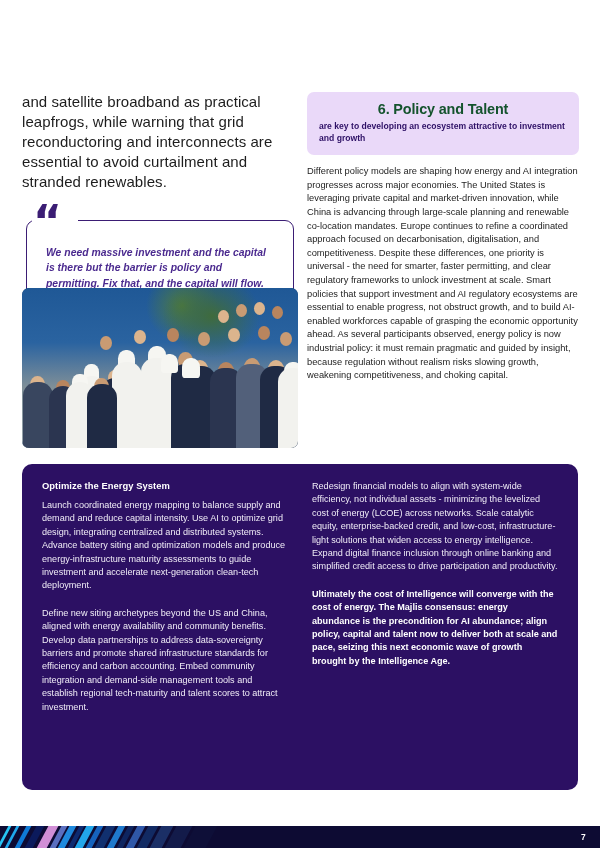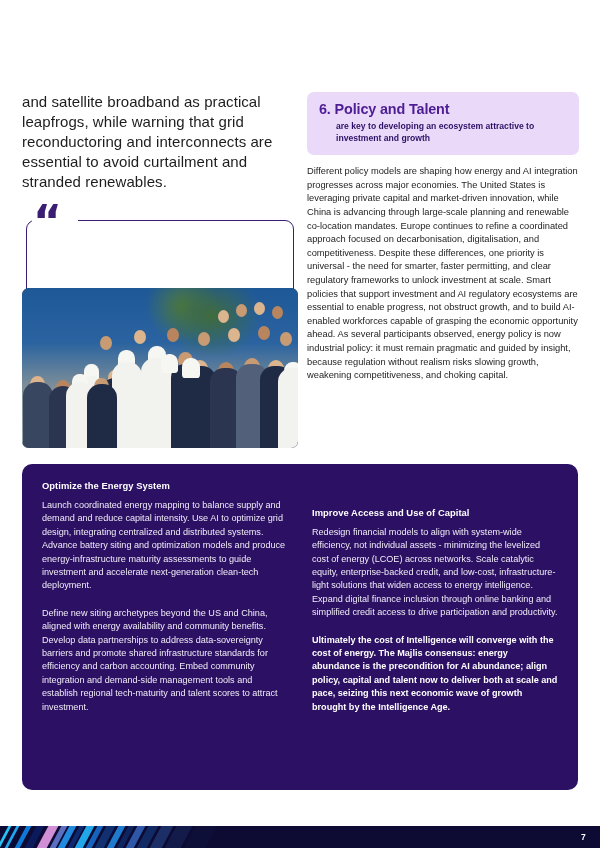--- a/index.html
+++ b/index.html
@@ -173,27 +173,27 @@
   .head-card {
     background: #ead9f9;
     border-radius: 7px;
     padding: 9px 12px 11px 12px;
     box-sizing: border-box;
     width: 272px;
   }
   .head-title {
     font-size: 14.4px;
     font-weight: 700;
-    color: #4c1d95;
+    color: #14532d;
     letter-spacing: -0.01em;
     line-height: 17px;
+    text-align: center;
   }
   .head-sub {
     margin-top: 3px;
-    margin-left: 17px;
     font-size: 8.6px;
     font-weight: 700;
     color: #2e1166;
     line-height: 11.6px;
   }
   .right-body {
     margin-top: 10px;
     font-size: 9.3px;
     line-height: 13.6px;
     color: #1d1d1d;
@@ -214,21 +214,20 @@
   }
   .ks-title {
     font-size: 17.5px;
     font-weight: 700;
     letter-spacing: -0.01em;
     margin-bottom: 14px;
   }
   .ks-cols {
     display: flex;
     gap: 24px;
-    align-items: flex-end;
   }
   .ks-col { width: 246px; }
   .ks-h {
     font-size: 9.4px;
     font-weight: 700;
     color: #ffffff;
     margin-bottom: 8px;
     letter-spacing: 0.005em;
   }
   .ks-p {
@@ -286,20 +285,21 @@
 
     <div class="body-text">and satellite broadband as practical leapfrogs, while warning that grid reconductoring and interconnects are essential to avoid curtailment and stranded renewables.</div>
 
     <div class="quote-wrap">
       <div class="quote-box"></div>
       <div class="gap-top"></div>
       <div class="gap-bottom"></div>
 
       <div class="qmark qmark-open">“</div>
 
+      <div class="quote-text">We need massive investment and the capital is there but the barrier is policy and permitting. Fix that, and the capital will flow.</div>
 
       <div class="quote-attr">Unattributed quote</div>
 
       <div class="qmark qmark-close">”</div>
     </div>
   </div>
 
   <div class="photo">
     <div class="photo-bg"></div>
 
@@ -377,21 +377,20 @@
 
     <div class="ks-cols">
       <div class="ks-col">
         <div class="ks-h">Optimize the Energy System</div>
         <p class="ks-p">Launch coordinated energy mapping to balance supply and demand and reduce capital intensity. Use AI to optimize grid design, integrating centralized and distributed systems. Advance battery siting and optimization models and produce energy-infrastructure maturity assessments to guide investment and accelerate next-generation clean-tech deployment.</p>
 
         <p class="ks-p">Define new siting archetypes beyond the US and China, aligned with energy availability and community benefits. Develop data partnerships to address data-sovereignty barriers and promote shared infrastructure standards for efficiency and carbon accounting. Embed community integration and demand-side management tools and establish regional tech-maturity and talent scores to attract investment.</p>
       </div>
 
       <div class="ks-col">
-        <div class="ks-h">Improve Access and Use of Capital</div>
         <p class="ks-p">Redesign financial models to align with system-wide efficiency, not individual assets - minimizing the levelized cost of energy (LCOE) across networks. Scale catalytic equity, enterprise-backed credit, and low-cost, infrastructure-light solutions that widen access to energy intelligence. Expand digital finance inclusion through online banking and simplified credit access to drive participation and productivity.</p>
 
         <p class="ks-p bold">Ultimately the cost of Intelligence will converge with the cost of energy. The Majlis consensus: energy abundance is the precondition for AI abundance; align policy, capital and talent now to deliver both at scale and pace, seizing this next economic wave of growth brought by the Intelligence Age.</p>
       </div>
     </div>
   </div>
 
   <div class="footer">
     <div class="footer-stripes">
       <div class="stripe" style="left:2px;width:3px;background:#27c4f5;"></div>

